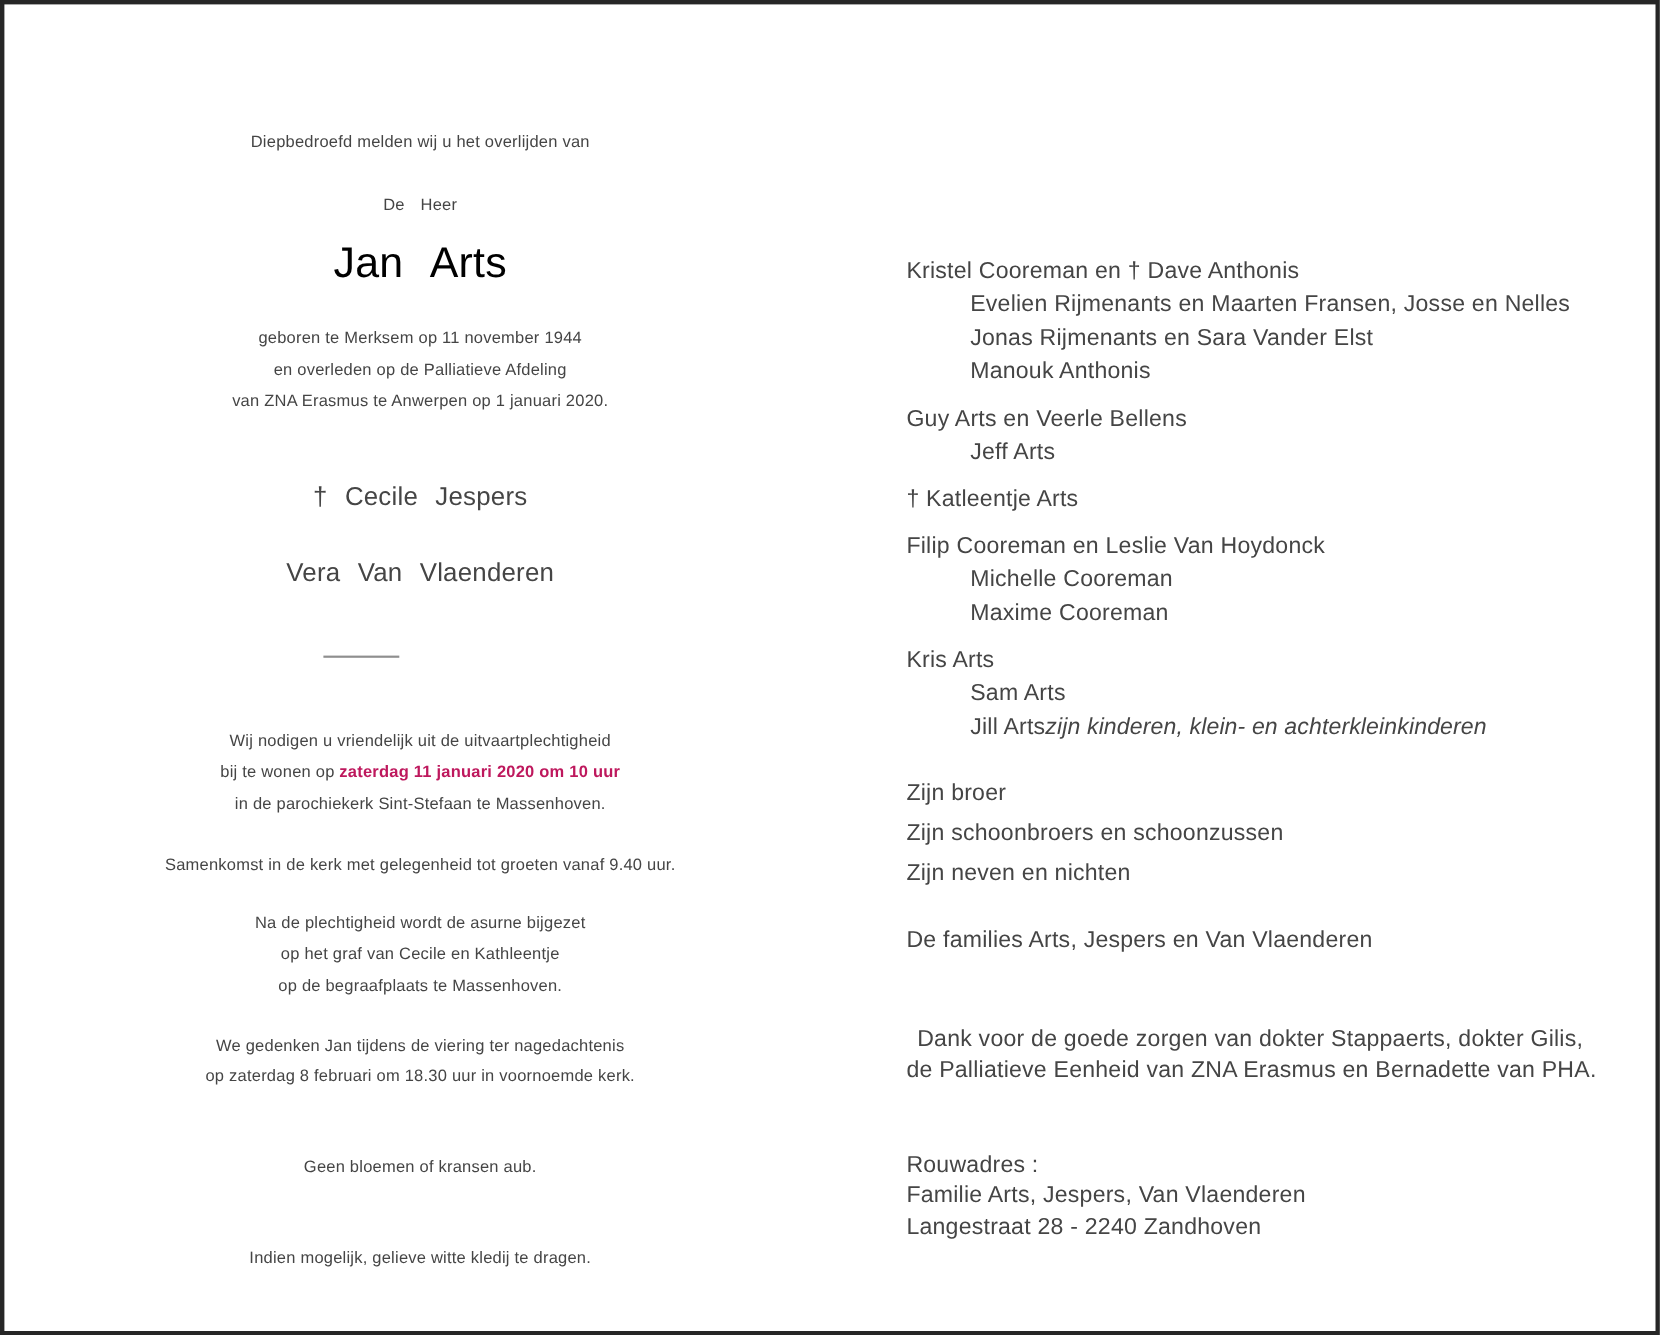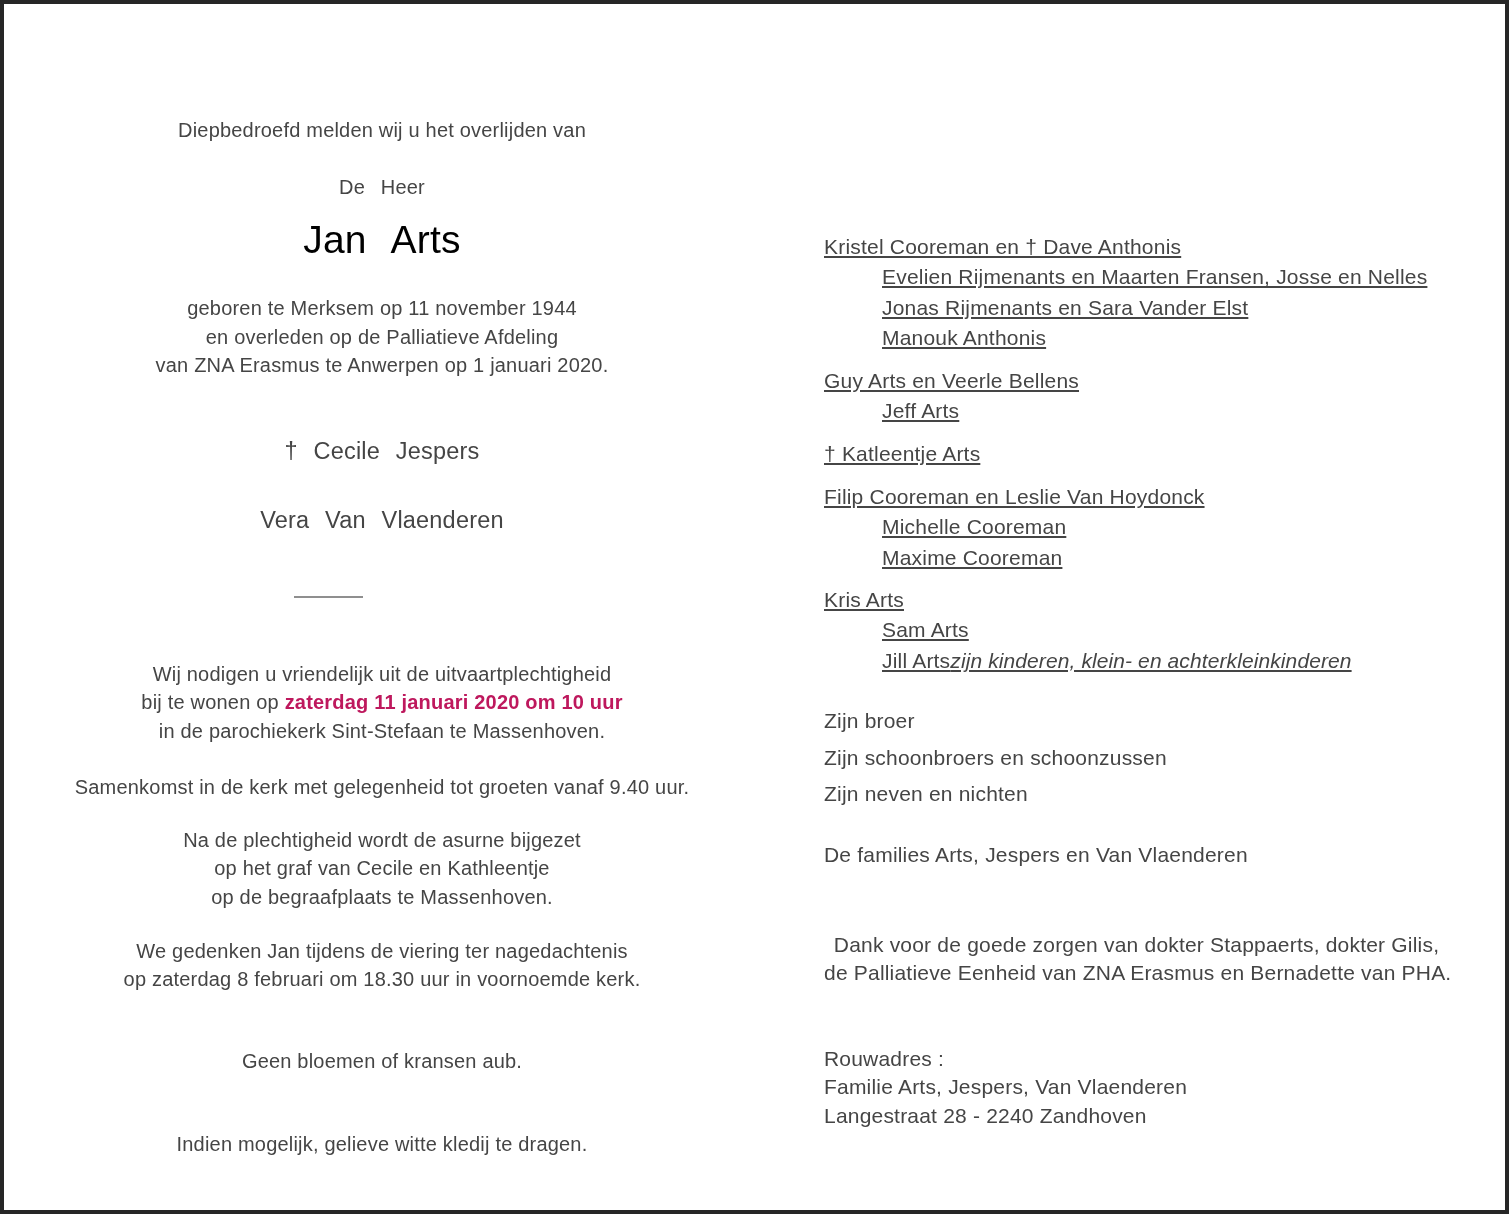--- a/index.html
+++ b/index.html
@@ -10,39 +10,39 @@
     border:4px solid #262626;
     box-sizing:border-box;
     font-family:"Liberation Sans","DejaVu Sans",sans-serif;
     color:#454545;
     letter-spacing:0.2px;
     overflow:hidden;
   }
   .abs{position:absolute;}
   .line{white-space:nowrap;}
   
-  .lc{left:40px;width:676px;text-align:center;font-size:20px;}
+  .lc{left:40px;width:676px;text-align:center;font-size:15px;}
   .rc{left:820px;width:640px;text-align:left;font-size:21px;}
   .intro{top:114px;line-height:24px;}
   .salutation{top:170px;line-height:26px;word-spacing:10px;}
   .deceased{top:213px;font-size:39px;line-height:46px;word-spacing:15px;color:#000000;}
   .life{top:290px;line-height:28.6px;}
   .spouse{top:434px;font-size:23.5px;line-height:27px;word-spacing:9px;}
   .partner{top:503px;font-size:23.5px;line-height:27px;word-spacing:9px;}
   .divider{top:592px;left:290px;width:69px;height:2px;background:#8f8f8f;}
   .invite{top:656px;line-height:28.3px;}
   .gather{top:771px;line-height:24px;}
   .urn{top:822px;line-height:28.4px;}
   .memorial{top:933px;line-height:28px;}
   .flowers{top:1045px;line-height:24px;}
   .dress{top:1128px;line-height:24px;}
   .bold-date{font-weight:700;color:#be185d;}
   
   .rheading{top:171px;line-height:24px;}
-  .grp{line-height:30.3px;text-decoration:underline;}
+  .grp{line-height:30.3px;}
   .g1{top:228px;}
   .g2{top:362px;}
   .g3{top:438px;line-height:24px;}
   .g4{top:478px;}
   .g5{top:581px;line-height:30.4px;width:625px;}
   .child{padding-left:58px;}
   .jill-row{display:flex;align-items:baseline;}
   .caption{font-style:italic;font-size:21px;letter-spacing:0.1px;}
   .relatives{top:699px;line-height:36.6px;}
   .families{top:839px;line-height:24px;}

